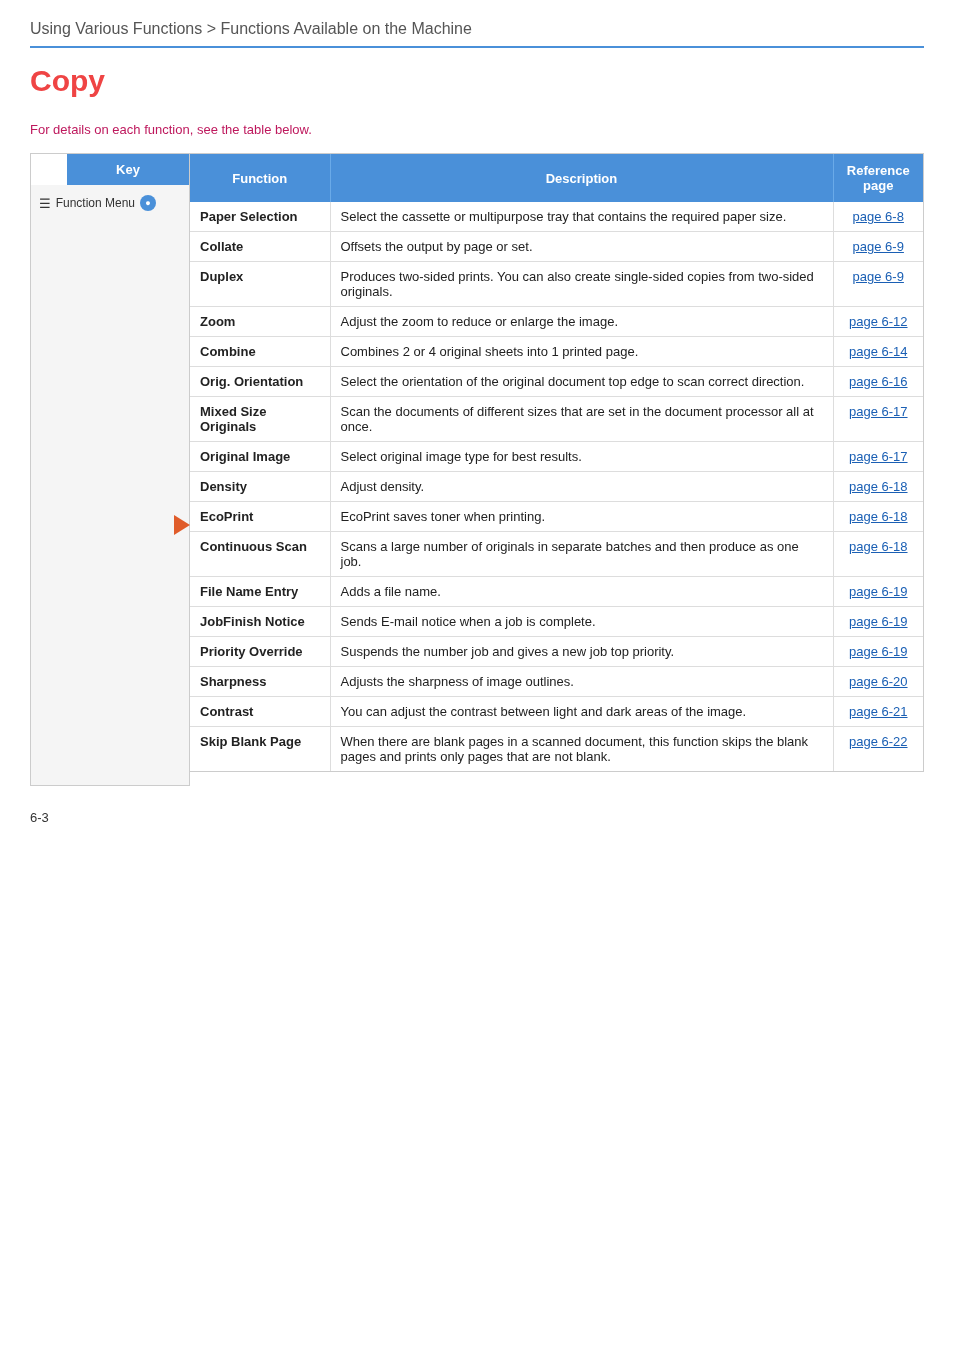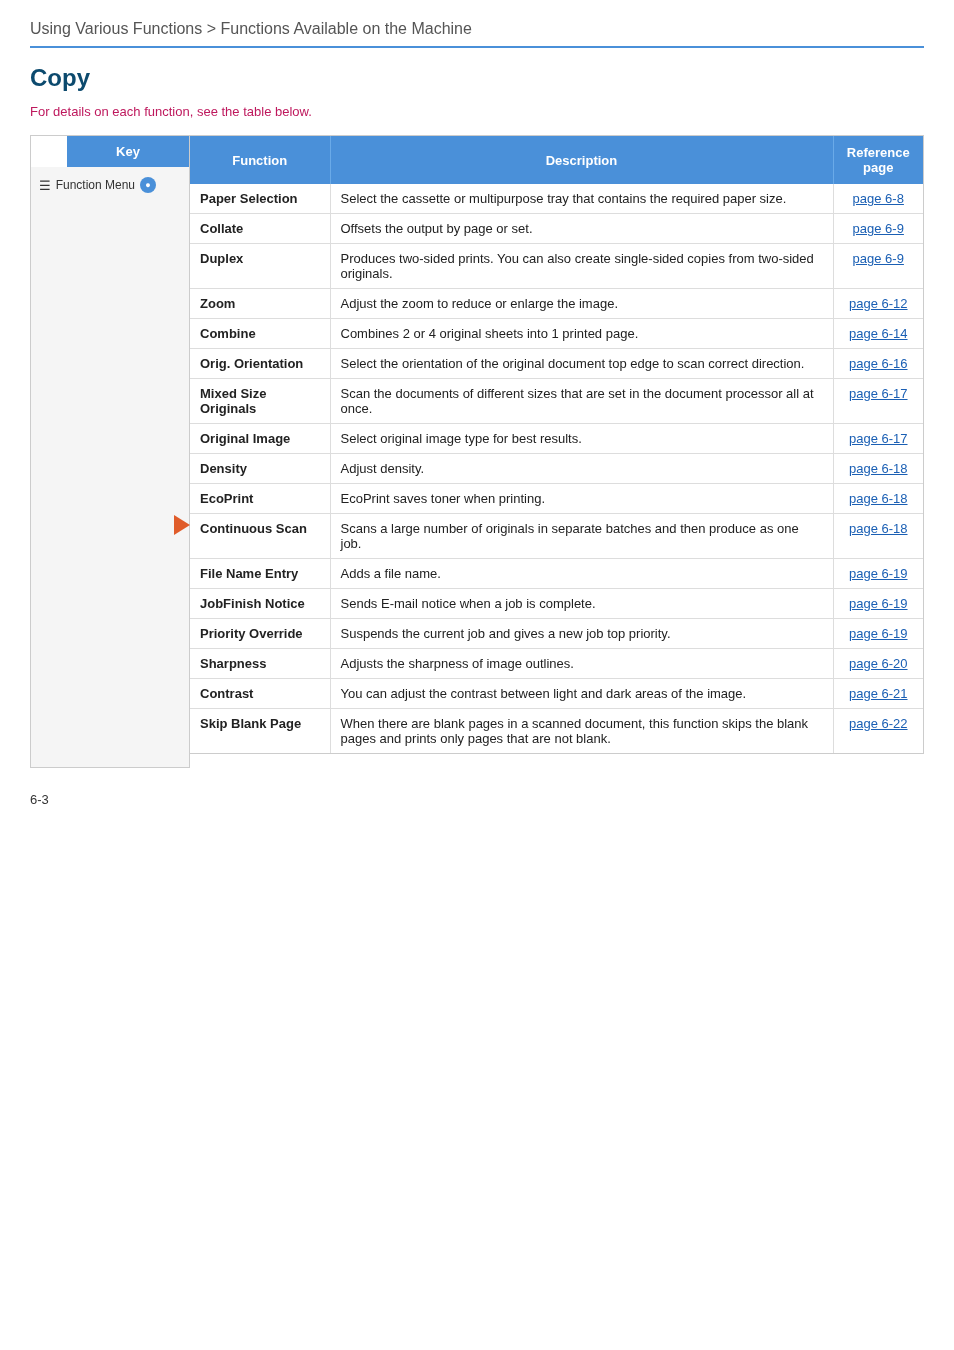--- a/index.html
+++ b/index.html
@@ -13,25 +13,25 @@
       min-height: 1350px;
     }
     .breadcrumb {
       font-size: 16px;
       color: #555;
       margin-bottom: 8px;
       padding-bottom: 8px;
       border-bottom: 2px solid #4a90d9;
     }
     .page-title {
-      font-size: 24px;
-      font-weight: bold;
-      color: #0c4a6e;
+      font-size: 30px;
+      font-weight: bold;
+      color: #ef4444;
       margin-top: 16px;
-      margin-bottom: 12px;
+      margin-bottom: 24px;
       font-family: Arial, sans-serif;
     }
     .subtitle {
       font-size: 13px;
       color: #be185d;
       margin-bottom: 16px;
     }
     .main-layout {
       display: flex;
       gap: 0;
@@ -239,21 +239,21 @@
             <td>Adds a file name.</td>
             <td class="ref-col"><a class="link" href="#">page 6-19</a></td>
           </tr>
           <tr>
             <td class="fn-col">JobFinish Notice</td>
             <td>Sends E-mail notice when a job is complete.</td>
             <td class="ref-col"><a class="link" href="#">page 6-19</a></td>
           </tr>
           <tr>
             <td class="fn-col">Priority Override</td>
-            <td>Suspends the current job and gives a new job top priority.</td>
+            <td>Suspends the number job and gives a new job top priority.</td>
             <td class="ref-col"><a class="link" href="#">page 6-19</a></td>
           </tr>
           <tr>
             <td class="fn-col">Sharpness</td>
             <td>Adjusts the sharpness of image outlines.</td>
             <td class="ref-col"><a class="link" href="#">page 6-20</a></td>
           </tr>
           <tr>
             <td class="fn-col">Contrast</td>
             <td>You can adjust the contrast between light and dark areas of the image.</td>

